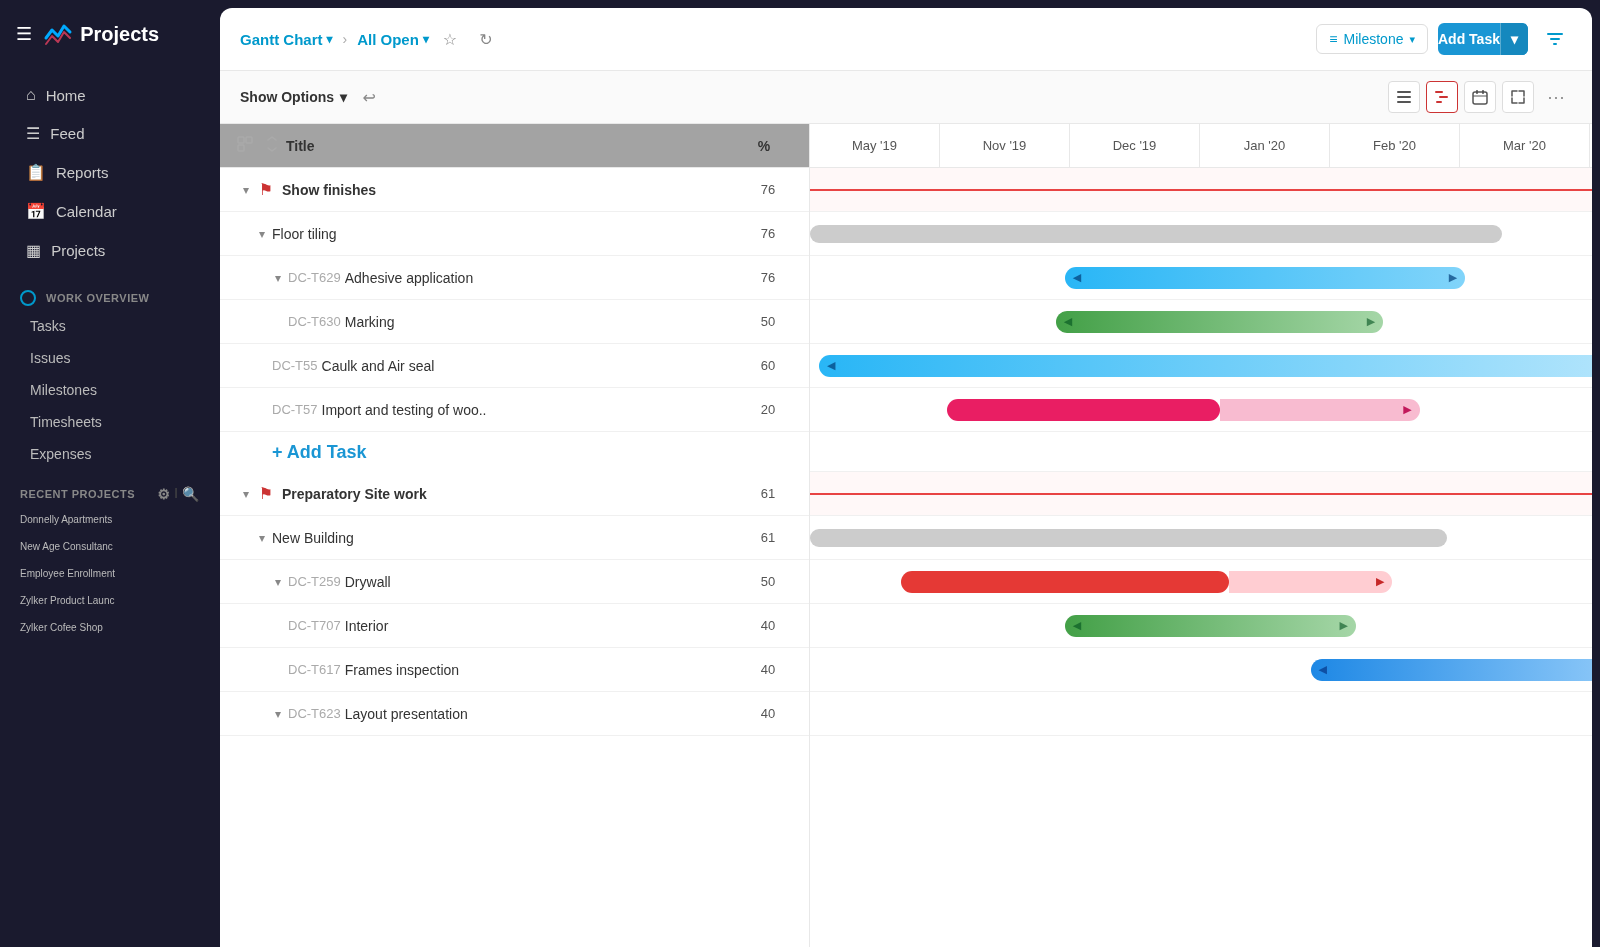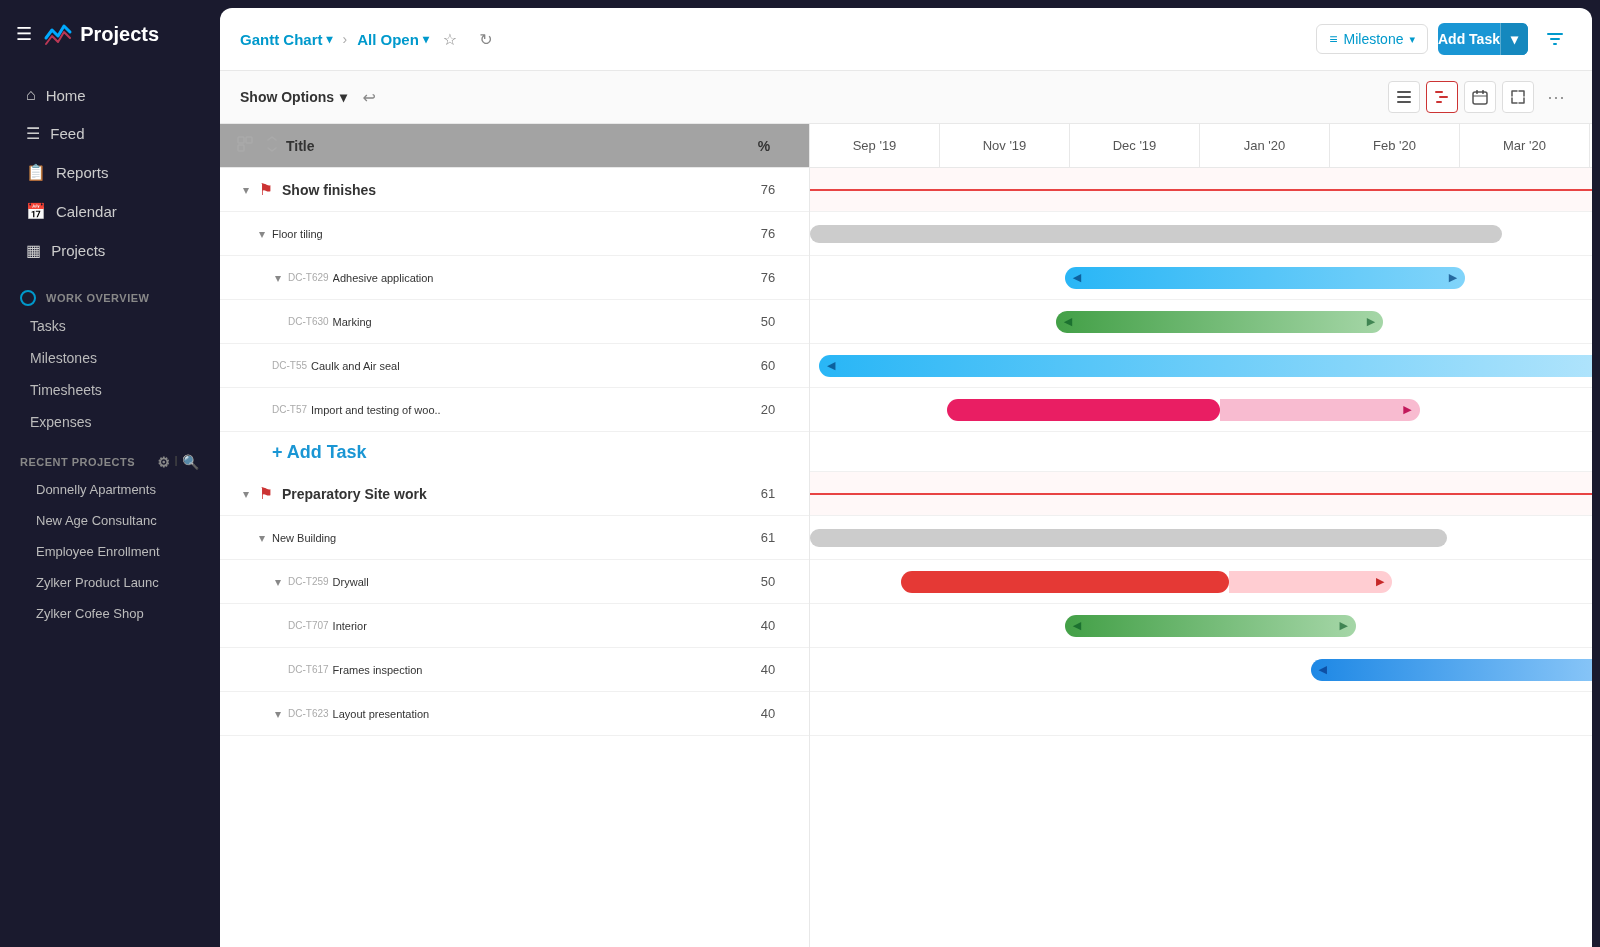--- a/index.html
+++ b/index.html
@@ -75,23 +75,23 @@
       font-weight: 600;
       color: #888;
       padding: 16px 20px 4px;
       letter-spacing: 0.5px;
       display: flex;
       align-items: center;
     }
     .recent-projects-title .rp-icons { display: flex; gap: 4px; margin-left: auto; }
 
     .recent-project-item {
-      padding: 8px 36px;
+      padding: 8px 20px;
       color: #bbb;
-      font-size: 13px;
+      font-size: 10px;
       cursor: pointer;
       white-space: nowrap;
       overflow: hidden;
       text-overflow: ellipsis;
     }
 
     
     .main {
       flex: 1;
       background: #fff;
@@ -304,26 +304,26 @@
     .task-type-icon {
       width: 20px;
       height: 20px;
       display: flex;
       align-items: center;
       justify-content: center;
       margin-right: 6px;
       flex-shrink: 0;
     }
     .task-id {
-      font-size: 10px;
+      font-size: 13px;
       color: #aaa;
       margin-right: 4px;
     }
     .task-name {
-      font-size: 11px;
+      font-size: 14px;
       color: #333;
       flex: 1;
       white-space: nowrap;
       overflow: hidden;
       text-overflow: ellipsis;
     }
     .task-name.parent { font-weight: 600; font-size: 14px; }
     .task-pct {
       width: 50px;
       text-align: center;
@@ -424,20 +424,21 @@
       <span class="nav-icon">▦</span>
       <span>Projects</span>
     </div>
   </div>
 
   <div class="sidebar-section-title">
     <span style="width:16px;height:16px;border:2px solid #0099cc;border-radius:50%;display:inline-block;margin-right:4px;"></span>
     <span>WORK OVERVIEW</span>
   </div>
   <div class="sub-nav-item">Tasks</div>
+  <div class="sub-nav-item">Issues</div>
   <div class="sub-nav-item">Milestones</div>
   <div class="sub-nav-item">Timesheets</div>
   <div class="sub-nav-item">Expenses</div>
 
   <div class="recent-projects-title">
     <span>RECENT PROJECTS</span>
     <div class="rp-icons">
       <span style="font-size:14px;color:#888;cursor:pointer;">⚙</span>
       <span style="color:#444;">|</span>
       <span style="font-size:14px;color:#888;cursor:pointer;">🔍</span>
@@ -634,21 +635,21 @@
         <div class="task-chevron">▾</div>
         <span class="task-id">DC-T623</span>
         <div class="task-name">Layout presentation</div>
         <div class="task-pct">40</div>
       </div>
     </div>
 
     <div class="gantt-chart">
 
       <div class="gantt-header">
-        <div class="gantt-month">Sep '19</div>
+        <div class="gantt-month">May '19</div>
         <div class="gantt-month">Nov '19</div>
         <div class="gantt-month">Dec '19</div>
         <div class="gantt-month">Jan '20</div>
         <div class="gantt-month">Feb '20</div>
         <div class="gantt-month">Mar '20</div>
         <div class="gantt-month">Apr '20</div>
       </div>
 
       <div class="gantt-body" style="min-width:910px;">
 

